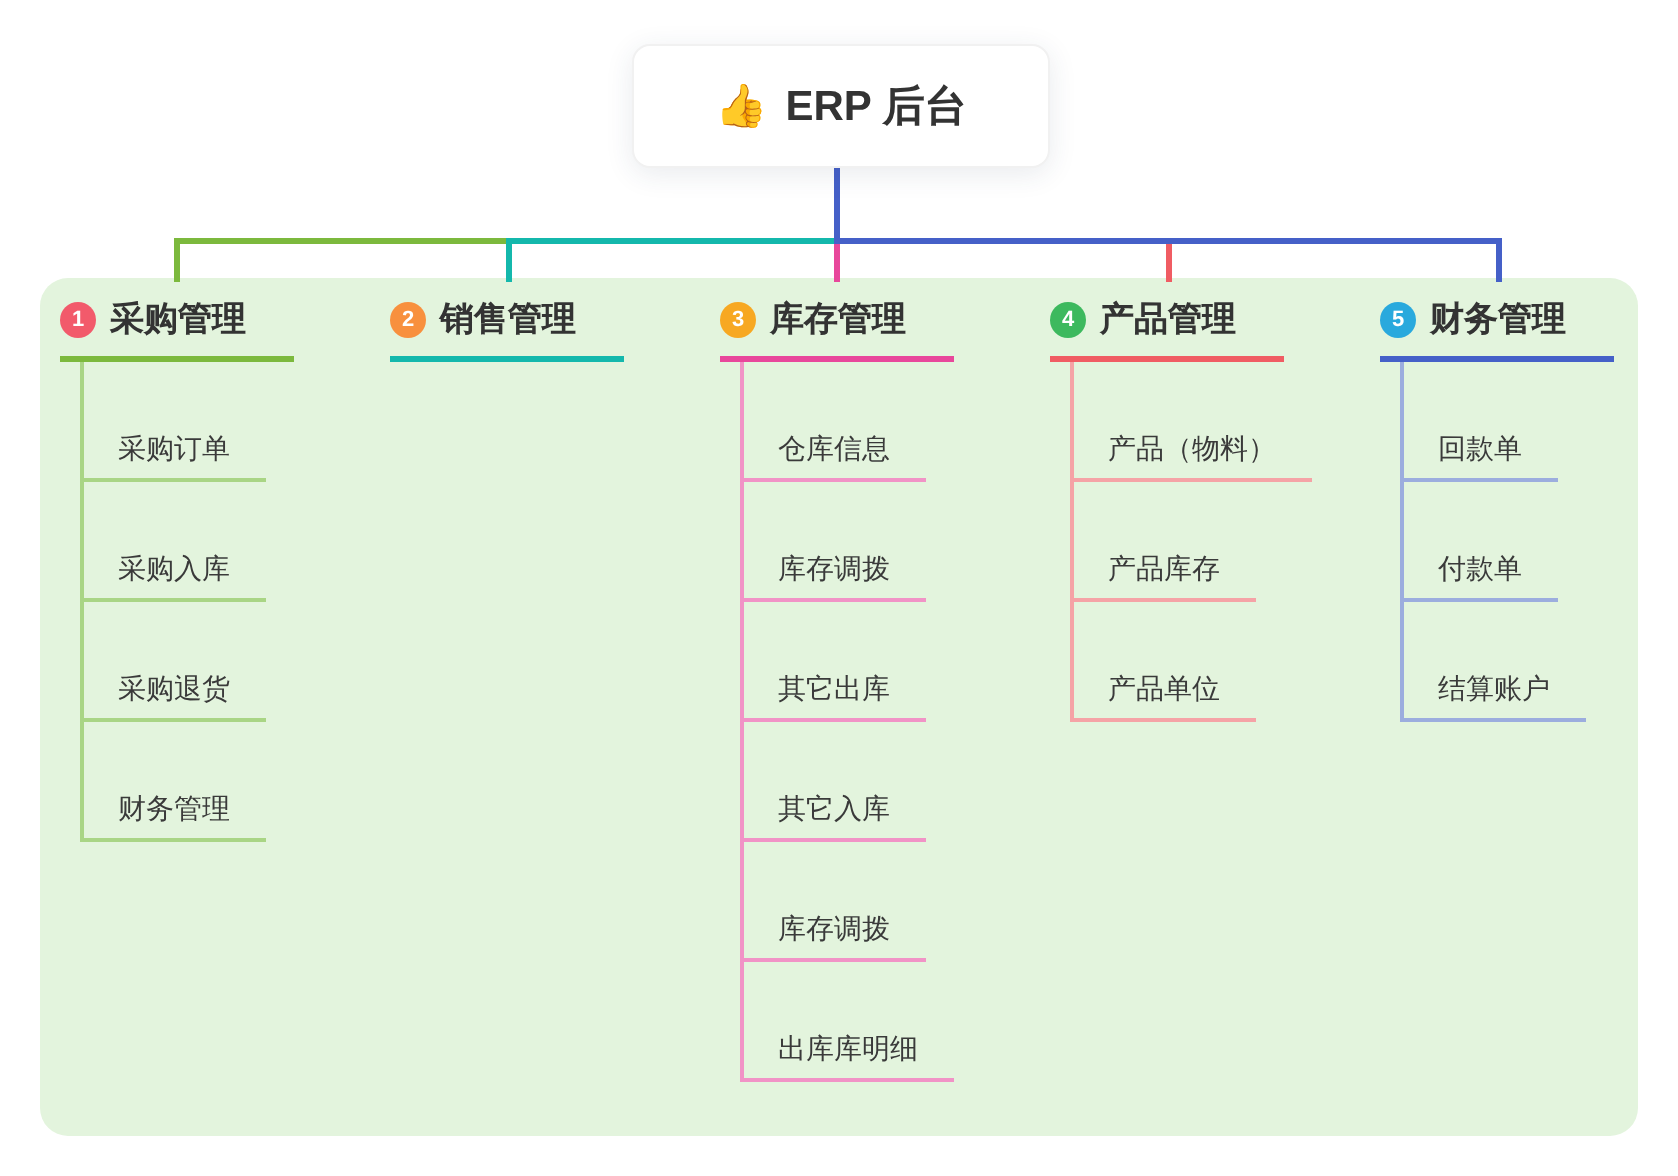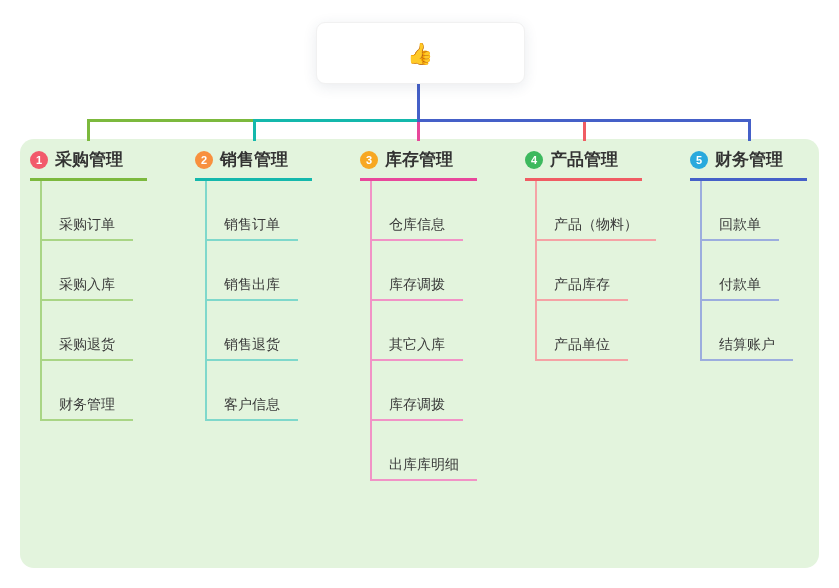--- a/index.html
+++ b/index.html
@@ -72,20 +72,21 @@
 <div class="line" id="ln-trunk-t" style="background: rgb(20, 184, 172);"></div>
 <div class="line" id="ln-trunk-b" style="background: rgb(69, 96, 200);"></div>
 <div class="line" id="ln-drop-1" style="background: rgb(124, 185, 61);"></div>
 <div class="line" id="ln-drop-2" style="background: rgb(20, 184, 172);"></div>
 <div class="line" id="ln-drop-3" style="background: rgb(232, 71, 155);"></div>
 <div class="line" id="ln-drop-4" style="background: rgb(240, 92, 99);"></div>
 <div class="line" id="ln-drop-5" style="background: rgb(69, 96, 200);"></div>
 
 <div class="root-node">
   <span class="root-icon">👍</span>
+  <span>ERP 后台</span>
 </div>
 
 <div class="column col-0" style="--c: #7cb93d; --cl: #a9d585;">
   <div class="branch-header">
     <span class="badge" style="background: rgb(242, 90, 107);">1</span>
     <span>采购管理</span>
   </div>
   <div class="children">
       <div class="child">
         <span>采购订单</span>
@@ -100,47 +101,36 @@
         <span>财务管理</span>
       </div>
     </div>
 </div>
 
 <div class="column col-1" style="--c: #14b8ac; --cl: #7fd8cb;">
   <div class="branch-header">
     <span class="badge" style="background: rgb(248, 144, 62);">2</span>
     <span>销售管理</span>
   </div>
-  <div class="children">
-      <div class="child">
-        <span>销售订单</span>
-      </div>
-      <div class="child">
-        <span>销售出库</span>
-      </div>
-      <div class="child">
-        <span>销售退货</span>
-      </div>
-      <div class="child">
-        <span>客户信息</span>
-      </div>
-    </div>
 </div>
 
 <div class="column col-2" style="--c: #e8479b; --cl: #f193c6;">
   <div class="branch-header">
     <span class="badge" style="background: rgb(247, 168, 34);">3</span>
     <span>库存管理</span>
   </div>
   <div class="children">
       <div class="child">
         <span>仓库信息</span>
       </div>
       <div class="child">
         <span>库存调拨</span>
+      </div>
+      <div class="child">
+        <span>其它出库</span>
       </div>
       <div class="child">
         <span>其它入库</span>
       </div>
       <div class="child">
         <span>库存调拨</span>
       </div>
       <div class="child">
         <span>出库库明细</span>
       </div>

